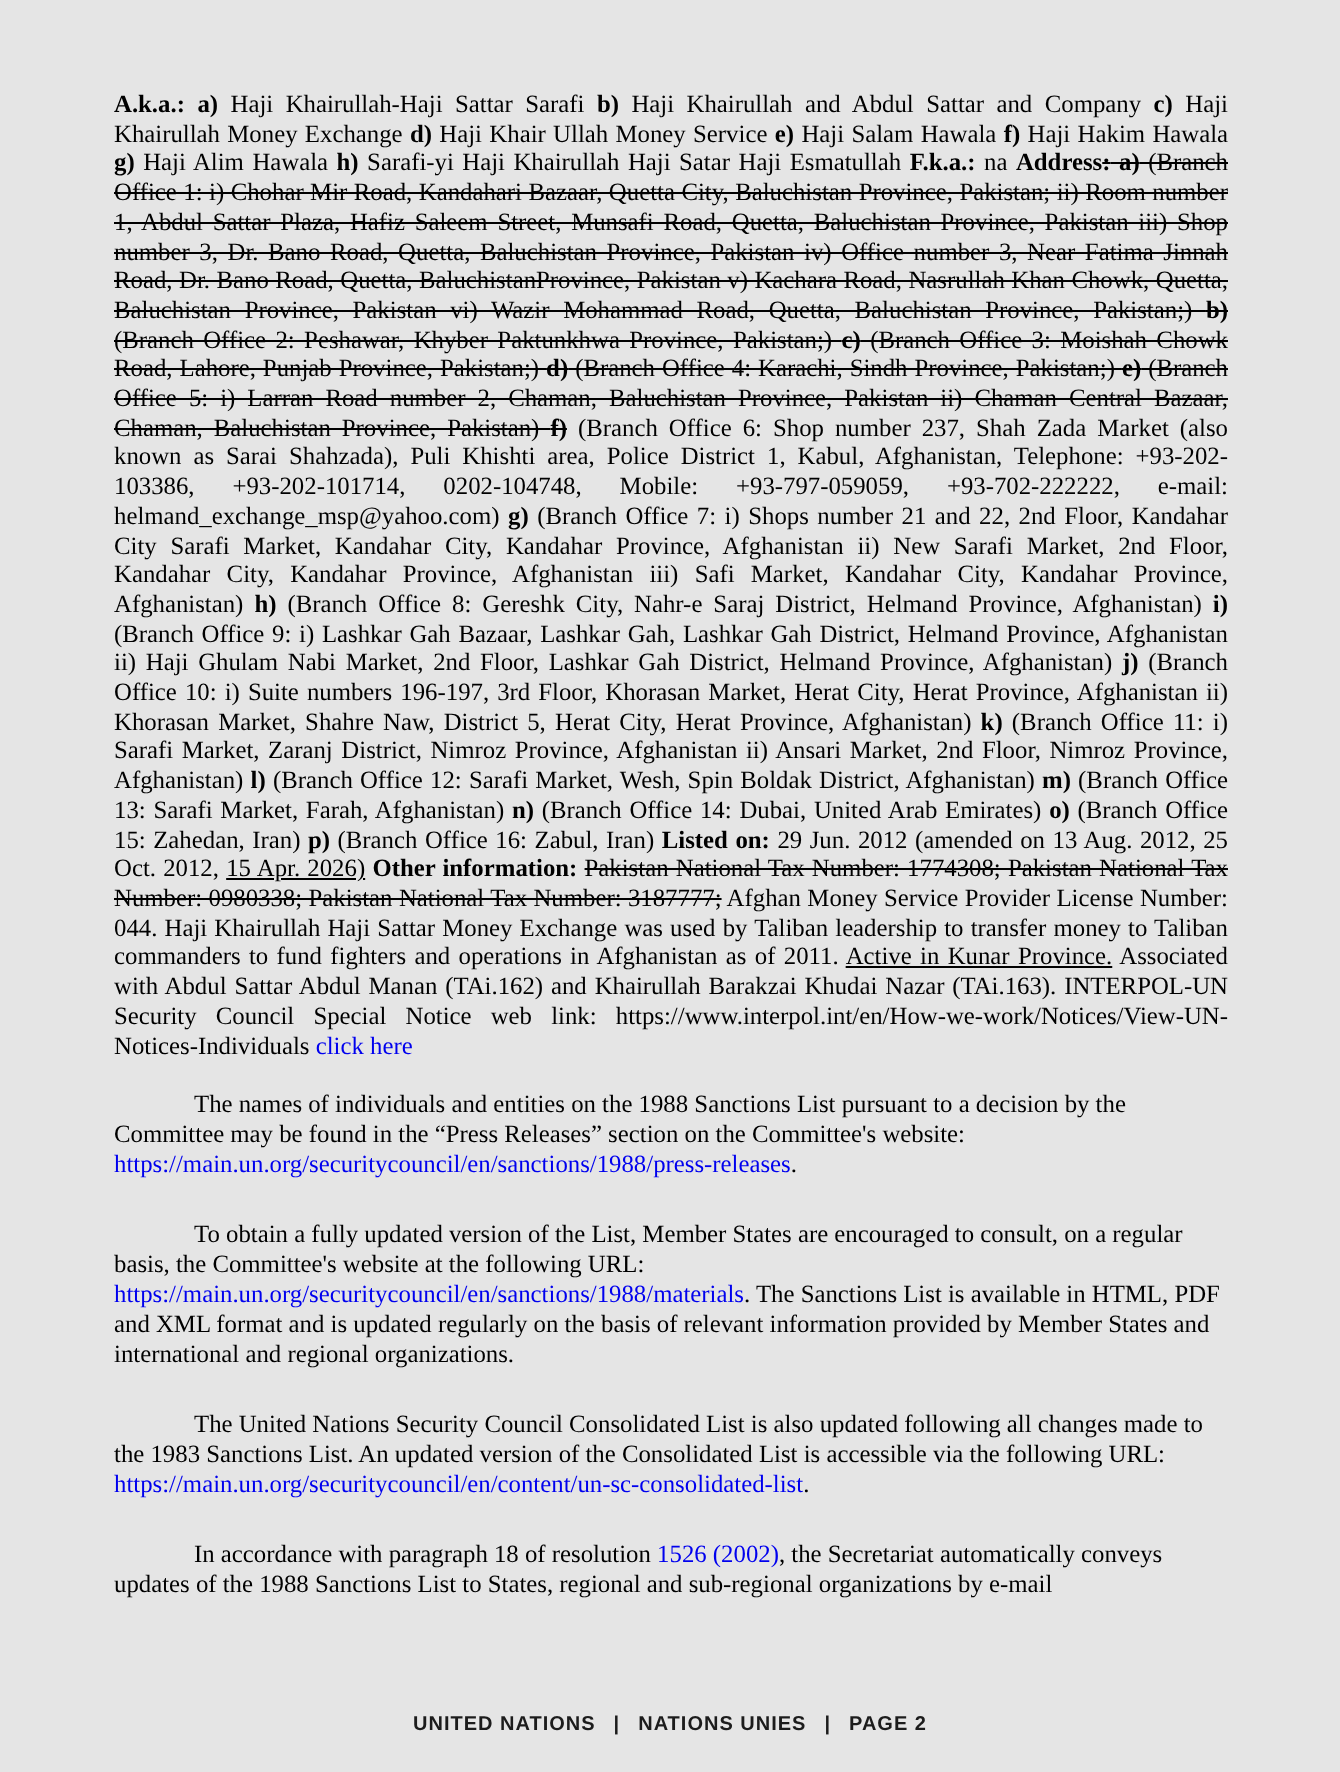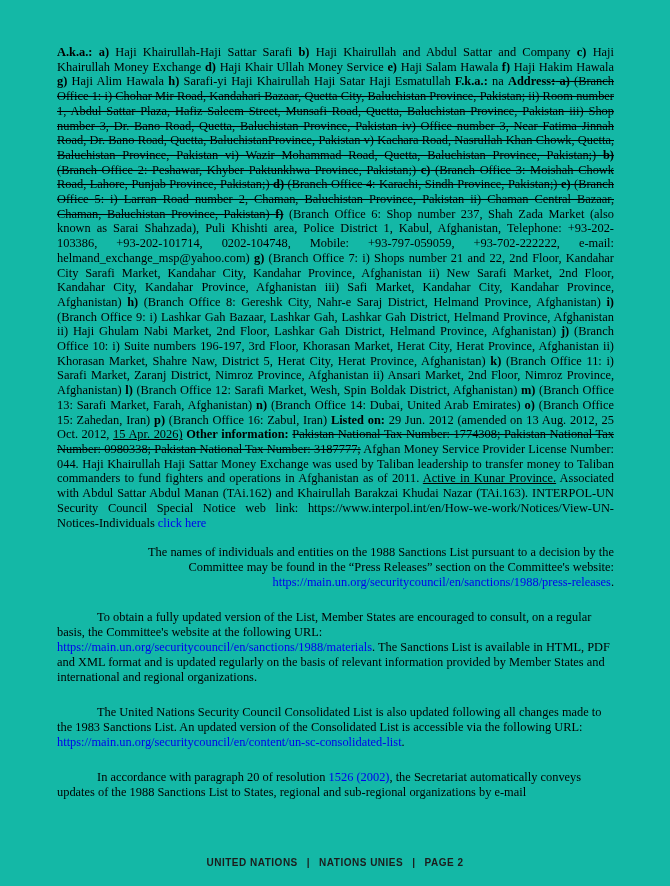--- a/index.html
+++ b/index.html
@@ -1,20 +1,20 @@
 <!DOCTYPE html>
 <html style="--link: #0000ee;"><head>
 <meta charset="utf-8">
 <style>
   html, body { margin: 0; padding: 0; background: #ffffff; }
   .page {
     position: relative;
     width: 670px;
     height: 886px;
-    background: #14b8a6;
+    background: #e5e5e5;
     overflow: hidden;
     font-family: "Liberation Serif", serif;
     color: #000000;
   }
   .doc {
     position: absolute;
     left: 57px;
     top: 45px;
     width: 557px;
     font-size: 12.4px;
@@ -23,21 +23,21 @@
   .entry {
     margin: 0 0 14px 0;
     text-align: justify;
   }
   .para {
     margin: 0 0 20px 0;
     line-height: 15px;
     text-align: left;
     text-indent: 40px;
   }
-  .para.first { margin-top: 15px; text-align: right; }
+  .para.first { margin-top: 15px; }
   .b  { font-weight: bold; }
   .st { text-decoration: line-through; }
   .u  { text-decoration: underline; }
   .b.st { text-decoration: line-through; }
   .lnk { color: var(--link, #0000ee); cursor: pointer; }
   .footer {
     position: absolute;
     left: 0;
     right: 0;
     top: 857px;
@@ -53,19 +53,19 @@
 </style>
 </head>
 <body>
 
 <div class="page">
   <div class="doc">
     <p class="entry"><span class="b">A.k.a.: </span><span class="b">a) </span><span>Haji Khairullah-Haji Sattar Sarafi </span><span class="b">b) </span><span>Haji Khairullah and Abdul Sattar and Company </span><span class="b">c) </span><span>Haji Khairullah Money Exchange </span><span class="b">d) </span><span>Haji Khair Ullah Money Service </span><span class="b">e) </span><span>Haji Salam Hawala </span><span class="b">f) </span><span>Haji Hakim Hawala </span><span class="b">g) </span><span>Haji Alim Hawala </span><span class="b">h) </span><span>Sarafi-yi Haji Khairullah Haji Satar Haji Esmatullah </span><span class="b">F.k.a.:</span><span> na </span><span class="b">Address</span><span class="b st">:</span><span class="b st"> a)</span><span class="st"> (Branch Office 1: i) Chohar Mir Road, Kandahari Bazaar, Quetta City, Baluchistan Province, Pakistan; ii) Room number 1, Abdul Sattar Plaza, Hafiz Saleem Street, Munsafi Road, Quetta, Baluchistan Province, Pakistan iii) Shop number 3, Dr. Bano Road, Quetta, Baluchistan Province, Pakistan iv) Office number 3, Near Fatima Jinnah Road, Dr. Bano Road, Quetta, BaluchistanProvince, Pakistan v) Kachara Road, Nasrullah Khan Chowk, Quetta, Baluchistan Province, Pakistan vi) Wazir Mohammad Road, Quetta, Baluchistan Province, Pakistan;) </span><span class="b st">b)</span><span class="st"> (Branch Office 2: Peshawar, Khyber Paktunkhwa Province, Pakistan;) </span><span class="b st">c)</span><span class="st"> (Branch Office 3: Moishah Chowk Road, Lahore, Punjab Province, Pakistan;) </span><span class="b st">d)</span><span class="st"> (Branch Office 4: Karachi, Sindh Province, Pakistan;) </span><span class="b st">e)</span><span class="st"> (Branch Office 5: i) Larran Road number 2, Chaman, Baluchistan Province, Pakistan ii) Chaman Central Bazaar, Chaman, Baluchistan Province, Pakistan) </span><span class="b st">f)</span><span> (Branch Office 6: Shop number 237, Shah Zada Market (also known as Sarai Shahzada), Puli Khishti area, Police District 1, Kabul, Afghanistan, Telephone: +93-202-103386, +93-202-101714, 0202-104748, Mobile: +93-797-059059, +93-702-222222, e-mail: helmand_exchange_msp@yahoo.com) </span><span class="b">g)</span><span> (Branch Office 7: i) Shops number 21 and 22, 2nd Floor, Kandahar City Sarafi Market, Kandahar City, Kandahar Province, Afghanistan ii) New Sarafi Market, 2nd Floor, Kandahar City, Kandahar Province, Afghanistan iii) Safi Market, Kandahar City, Kandahar Province, Afghanistan) </span><span class="b">h)</span><span> (Branch Office 8: Gereshk City, Nahr-e Saraj District, Helmand Province, Afghanistan) </span><span class="b">i)</span><span> (Branch Office 9: i) Lashkar Gah Bazaar, Lashkar Gah, Lashkar Gah District, Helmand Province, Afghanistan ii) Haji Ghulam Nabi Market, 2nd Floor, Lashkar Gah District, Helmand Province, Afghanistan) </span><span class="b">j)</span><span> (Branch Office 10: i) Suite numbers 196-197, 3rd Floor, Khorasan Market, Herat City, Herat Province, Afghanistan ii) Khorasan Market, Shahre Naw, District 5, Herat City, Herat Province, Afghanistan) </span><span class="b">k)</span><span> (Branch Office 11: i) Sarafi Market, Zaranj District, Nimroz Province, Afghanistan ii) Ansari Market, 2nd Floor, Nimroz Province, Afghanistan) </span><span class="b">l)</span><span> (Branch Office 12: Sarafi Market, Wesh, Spin Boldak District, Afghanistan) </span><span class="b">m)</span><span> (Branch Office 13: Sarafi Market, Farah, Afghanistan) </span><span class="b">n)</span><span> (Branch Office 14: Dubai, United Arab Emirates) </span><span class="b">o)</span><span> (Branch Office 15: Zahedan, Iran) </span><span class="b">p)</span><span> (Branch Office 16: Zabul, Iran) </span><span class="b">Listed on:</span><span> 29 Jun. 2012 (amended on 13 Aug. 2012, 25 Oct. 2012, </span><span class="u">15 Apr. 2026)</span><span> </span><span class="b">Other information:</span><span> </span><span class="st">Pakistan National Tax Number: 1774308; Pakistan National Tax Number: 0980338; Pakistan National Tax Number: 3187777;</span><span> Afghan Money Service Provider License Number: 044. Haji Khairullah Haji Sattar Money Exchange was used by Taliban leadership to transfer money to Taliban commanders to fund fighters and operations in Afghanistan as of 2011. </span><span class="u">Active in Kunar Province.</span><span> Associated with Abdul Sattar Abdul Manan (TAi.162) and Khairullah Barakzai Khudai Nazar (TAi.163). INTERPOL-UN Security Council Special Notice web link: https://www.interpol.int/en/How-we-work/Notices/View-UN-Notices-Individuals </span><span class="lnk">click here</span></p>
     <p class="para first"><span>The names of individuals and entities on the 1988 Sanctions List pursuant to a decision by the Committee may be found in the “Press Releases” section on the Committee's website: </span><span class="lnk">https://main.un.org/securitycouncil/en/sanctions/1988/press-releases</span><span>.</span></p>
     <p class="para"><span>To obtain a fully updated version of the List, Member States are encouraged to consult, on a regular basis, the Committee's website at the following URL: </span><span class="lnk">https://main.un.org/securitycouncil/en/sanctions/1988/materials</span><span>. The Sanctions List is available in HTML, PDF and XML format and is updated regularly on the basis of relevant information provided by Member States and international and regional organizations.</span></p>
     <p class="para"><span>The United Nations Security Council Consolidated List is also updated following all changes made to the 1983 Sanctions List. An updated version of the Consolidated List is accessible via the following URL: </span><span class="lnk">https://main.un.org/securitycouncil/en/content/un-sc-consolidated-list</span><span>.</span></p>
-    <p class="para"><span>In accordance with paragraph 20 of resolution </span><span class="lnk">1526 (2002)</span><span>, the Secretariat automatically conveys updates of the 1988 Sanctions List to States, regional and sub-regional organizations by e-mail</span></p>
+    <p class="para"><span>In accordance with paragraph 18 of resolution </span><span class="lnk">1526 (2002)</span><span>, the Secretariat automatically conveys updates of the 1988 Sanctions List to States, regional and sub-regional organizations by e-mail</span></p>
   </div>
 
   <div class="footer">
     <span>UNITED NATIONS</span><span class="sep">|</span><span>NATIONS UNIES</span><span class="sep">|</span><span>PAGE 2</span>
   </div>
 </div>
 
 </body></html>

